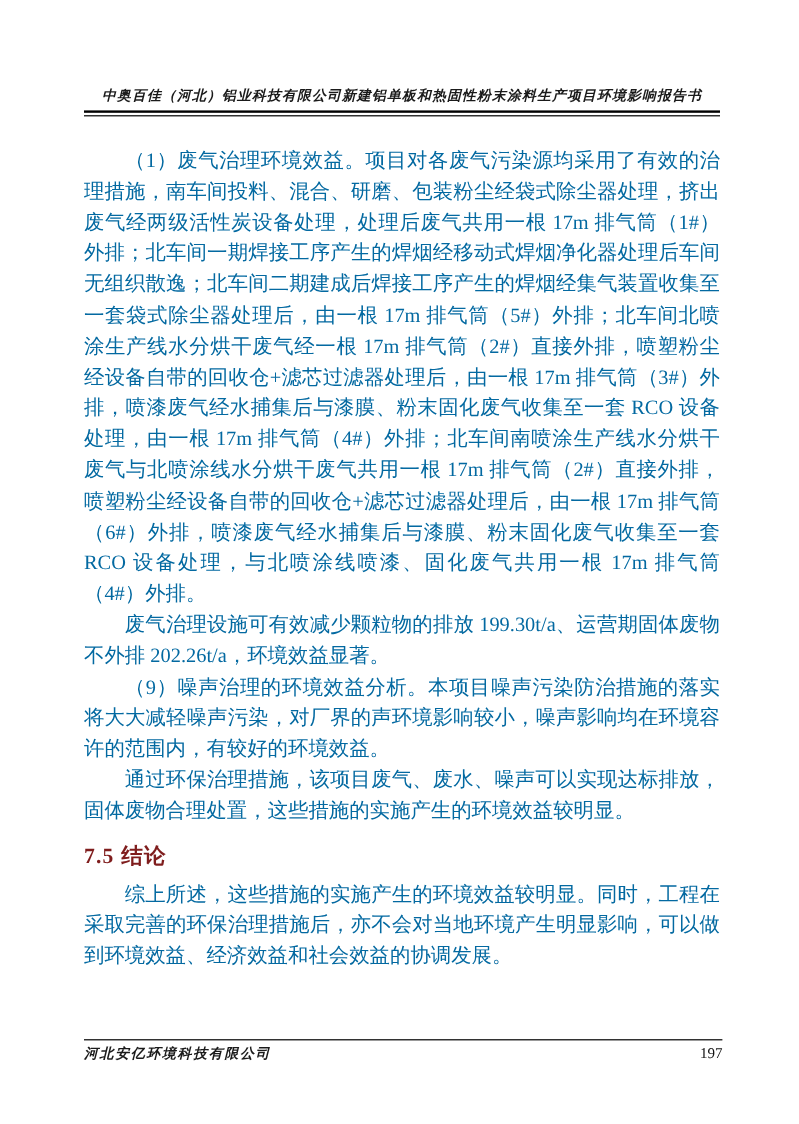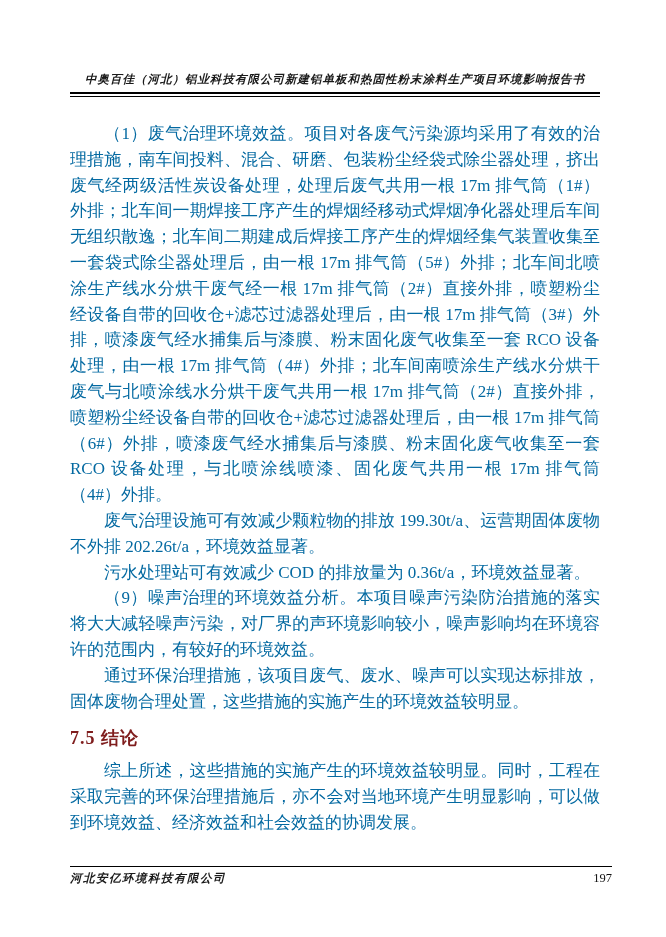--- a/index.html
+++ b/index.html
@@ -48,21 +48,21 @@
     margin-top: 12px;
     margin-bottom: 8px;
     font-size: 18px;
     font-weight: bold;
     color: #7f1d1d;
     letter-spacing: 1px;
   }
   .doc-footer {
     position: absolute;
     left: 70px;
-    right: 54px;
+    right: 64px;
     top: 866px;
     border-top: 1.2px solid #000000;
     padding-top: 4px;
     display: flex;
     justify-content: space-between;
     align-items: flex-start;
   }
   .footer-company {
     font-size: 11.5px;
     font-style: italic;
@@ -81,21 +81,20 @@
 
 <div class="page">
 
   <div class="doc-header">中奥百佳（河北）铝业科技有限公司新建铝单板和热固性粉末涂料生产项目环境影响报告书</div>
 
   <div class="header-rule"></div>
 
   <div class="body-text">
     <p>（1）废气治理环境效益。项目对各废气污染源均采用了有效的治理措施，南车间投料、混合、研磨、包装粉尘经袋式除尘器处理，挤出废气经两级活性炭设备处理，处理后废气共用一根 17m 排气筒（1#）外排；北车间一期焊接工序产生的焊烟经移动式焊烟净化器处理后车间无组织散逸；北车间二期建成后焊接工序产生的焊烟经集气装置收集至一套袋式除尘器处理后，由一根 17m 排气筒（5#）外排；北车间北喷涂生产线水分烘干废气经一根 17m 排气筒（2#）直接外排，喷塑粉尘经设备自带的回收仓+滤芯过滤器处理后，由一根 17m 排气筒（3#）外排，喷漆废气经水捕集后与漆膜、粉末固化废气收集至一套 RCO 设备处理，由一根 17m 排气筒（4#）外排；北车间南喷涂生产线水分烘干废气与北喷涂线水分烘干废气共用一根 17m 排气筒（2#）直接外排，喷塑粉尘经设备自带的回收仓+滤芯过滤器处理后，由一根 17m 排气筒（6#）外排，喷漆废气经水捕集后与漆膜、粉末固化废气收集至一套 RCO 设备处理，与北喷涂线喷漆、固化废气共用一根 17m 排气筒（4#）外排。</p>
     <p>废气治理设施可有效减少颗粒物的排放 199.30t/a、运营期固体废物不外排 202.26t/a，环境效益显著。</p>
-    <p>污水处理站可有效减少 COD 的排放量为 0.36t/a，环境效益显著。</p>
     <p>（9）噪声治理的环境效益分析。本项目噪声污染防治措施的落实将大大减轻噪声污染，对厂界的声环境影响较小，噪声影响均在环境容许的范围内，有较好的环境效益。</p>
     <p>通过环保治理措施，该项目废气、废水、噪声可以实现达标排放，固体废物合理处置，这些措施的实施产生的环境效益较明显。</p>
 
     <h2 class="section-heading">7.5 结论</h2>
 
     <p>综上所述，这些措施的实施产生的环境效益较明显。同时，工程在采取完善的环保治理措施后，亦不会对当地环境产生明显影响，可以做到环境效益、经济效益和社会效益的协调发展。</p>
   </div>
 
   <div class="doc-footer">
     <span class="footer-company">河北安亿环境科技有限公司</span>

